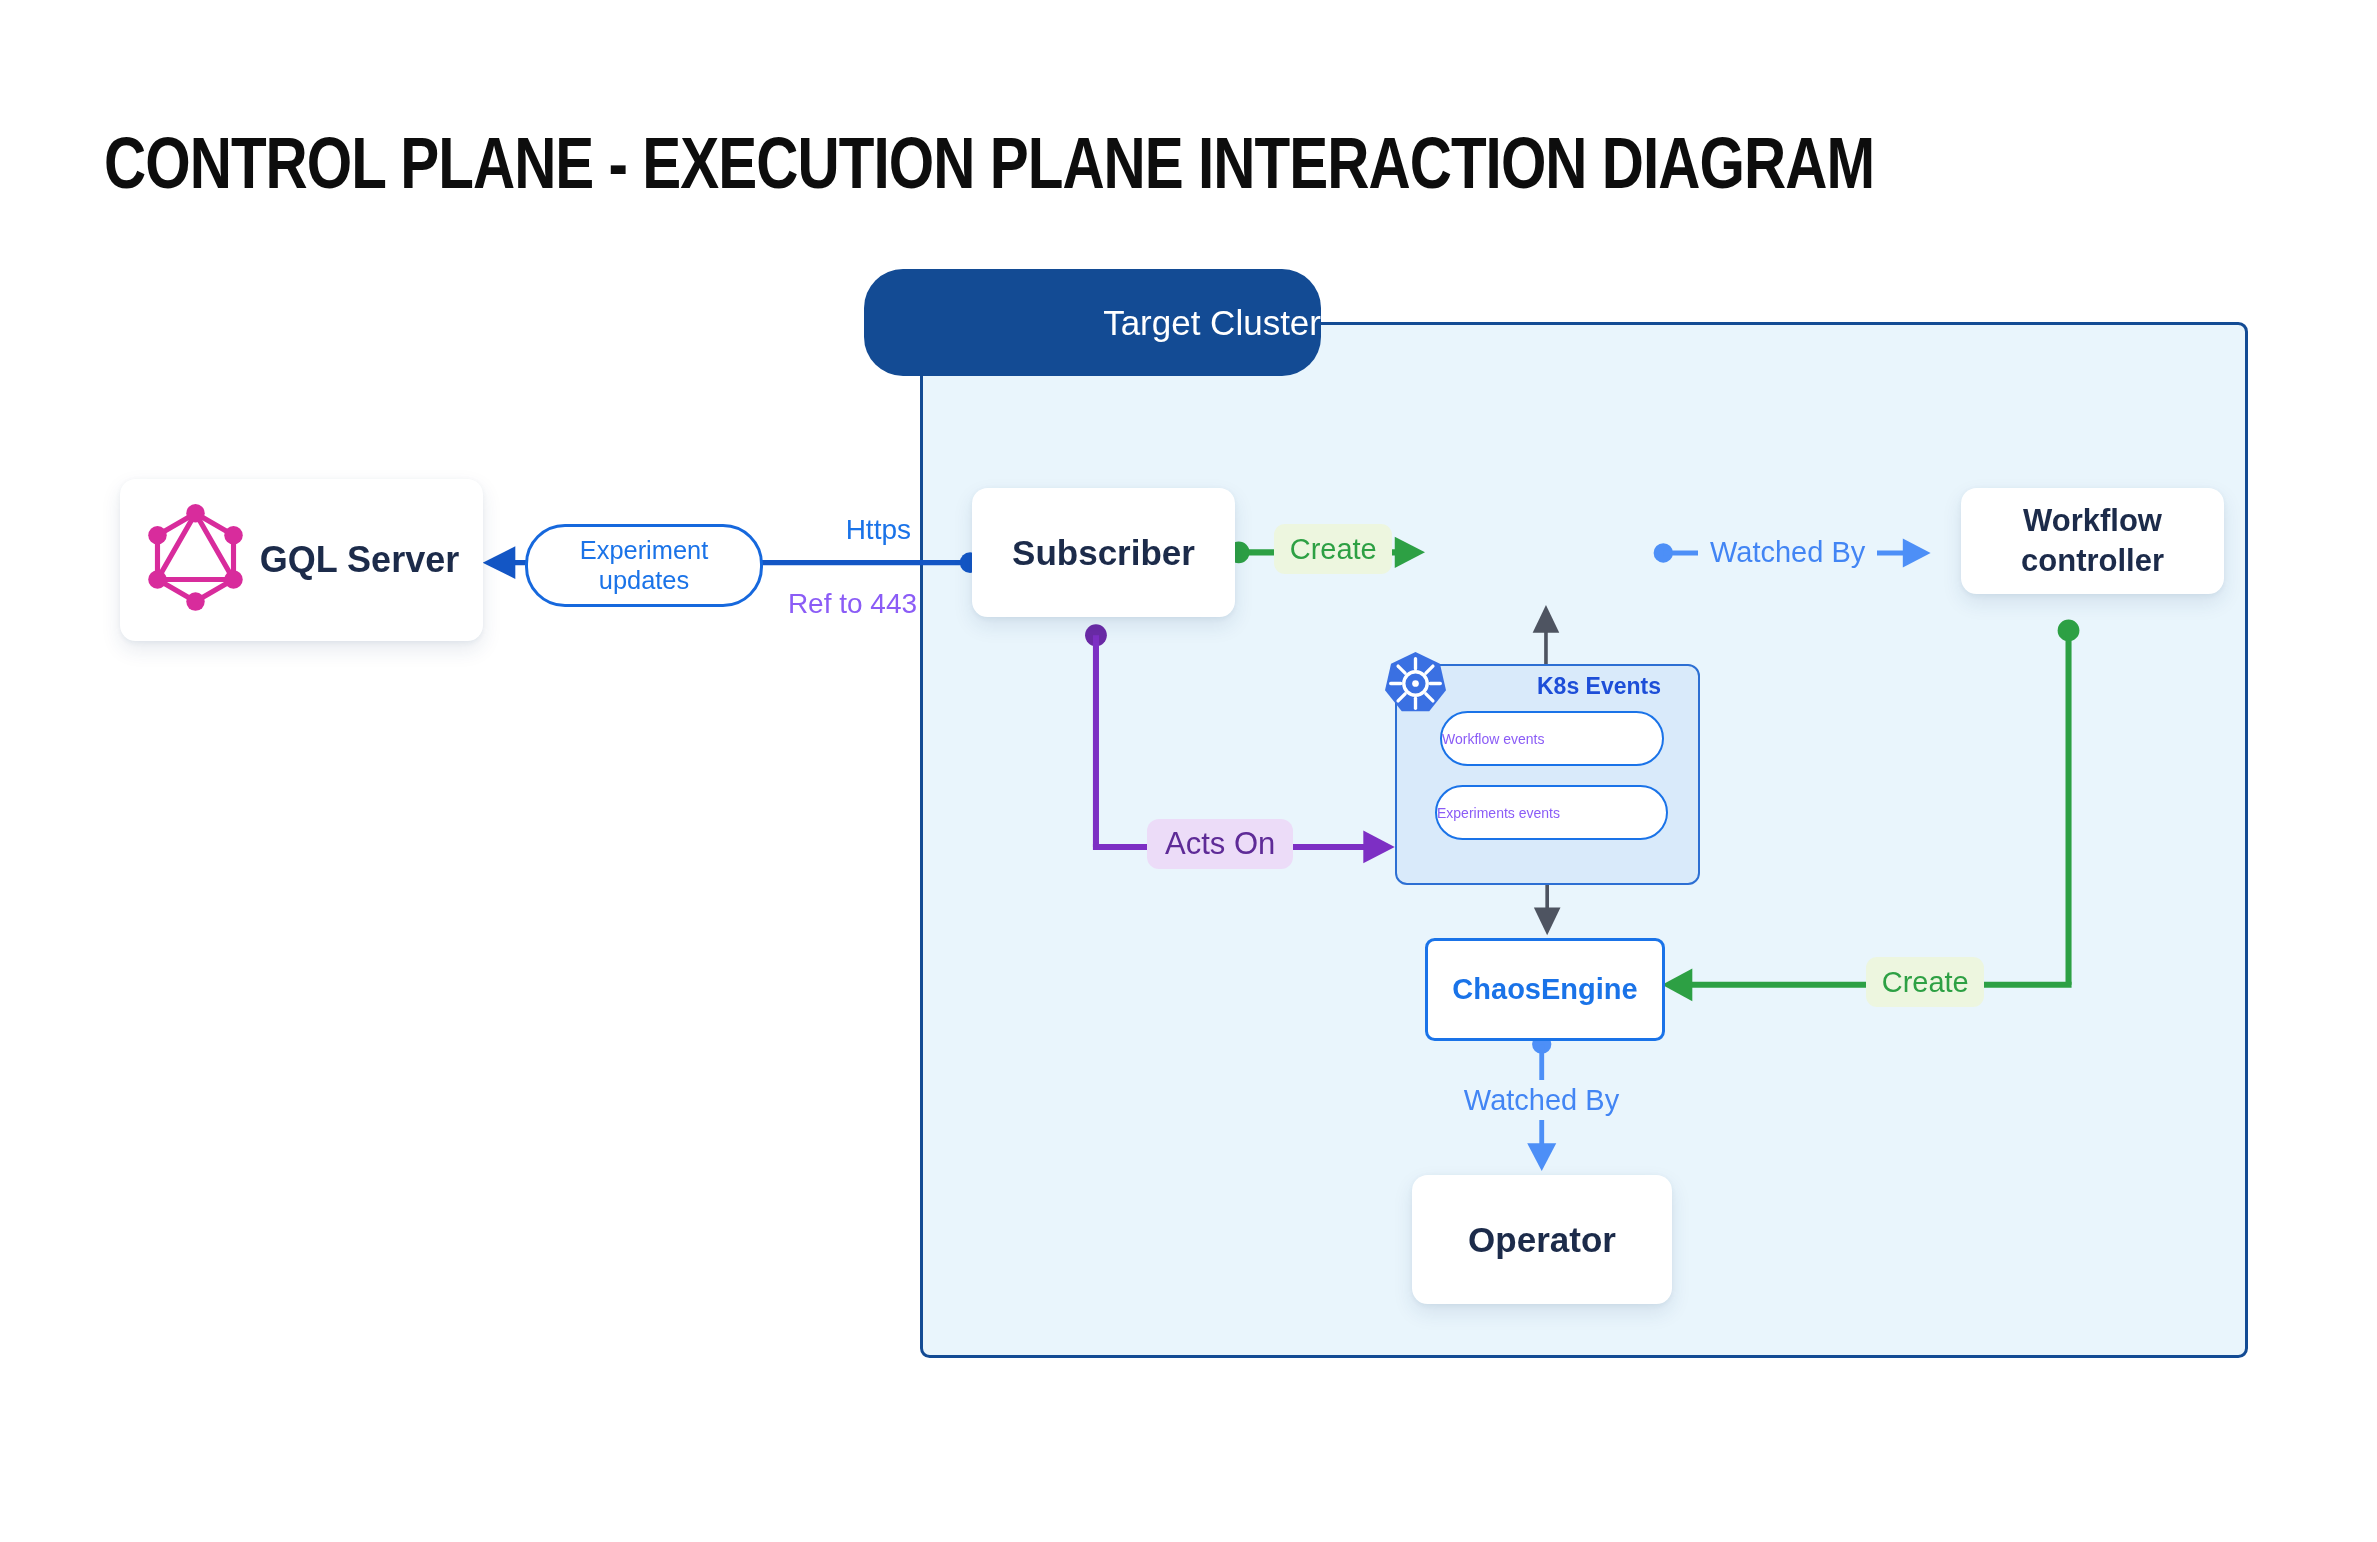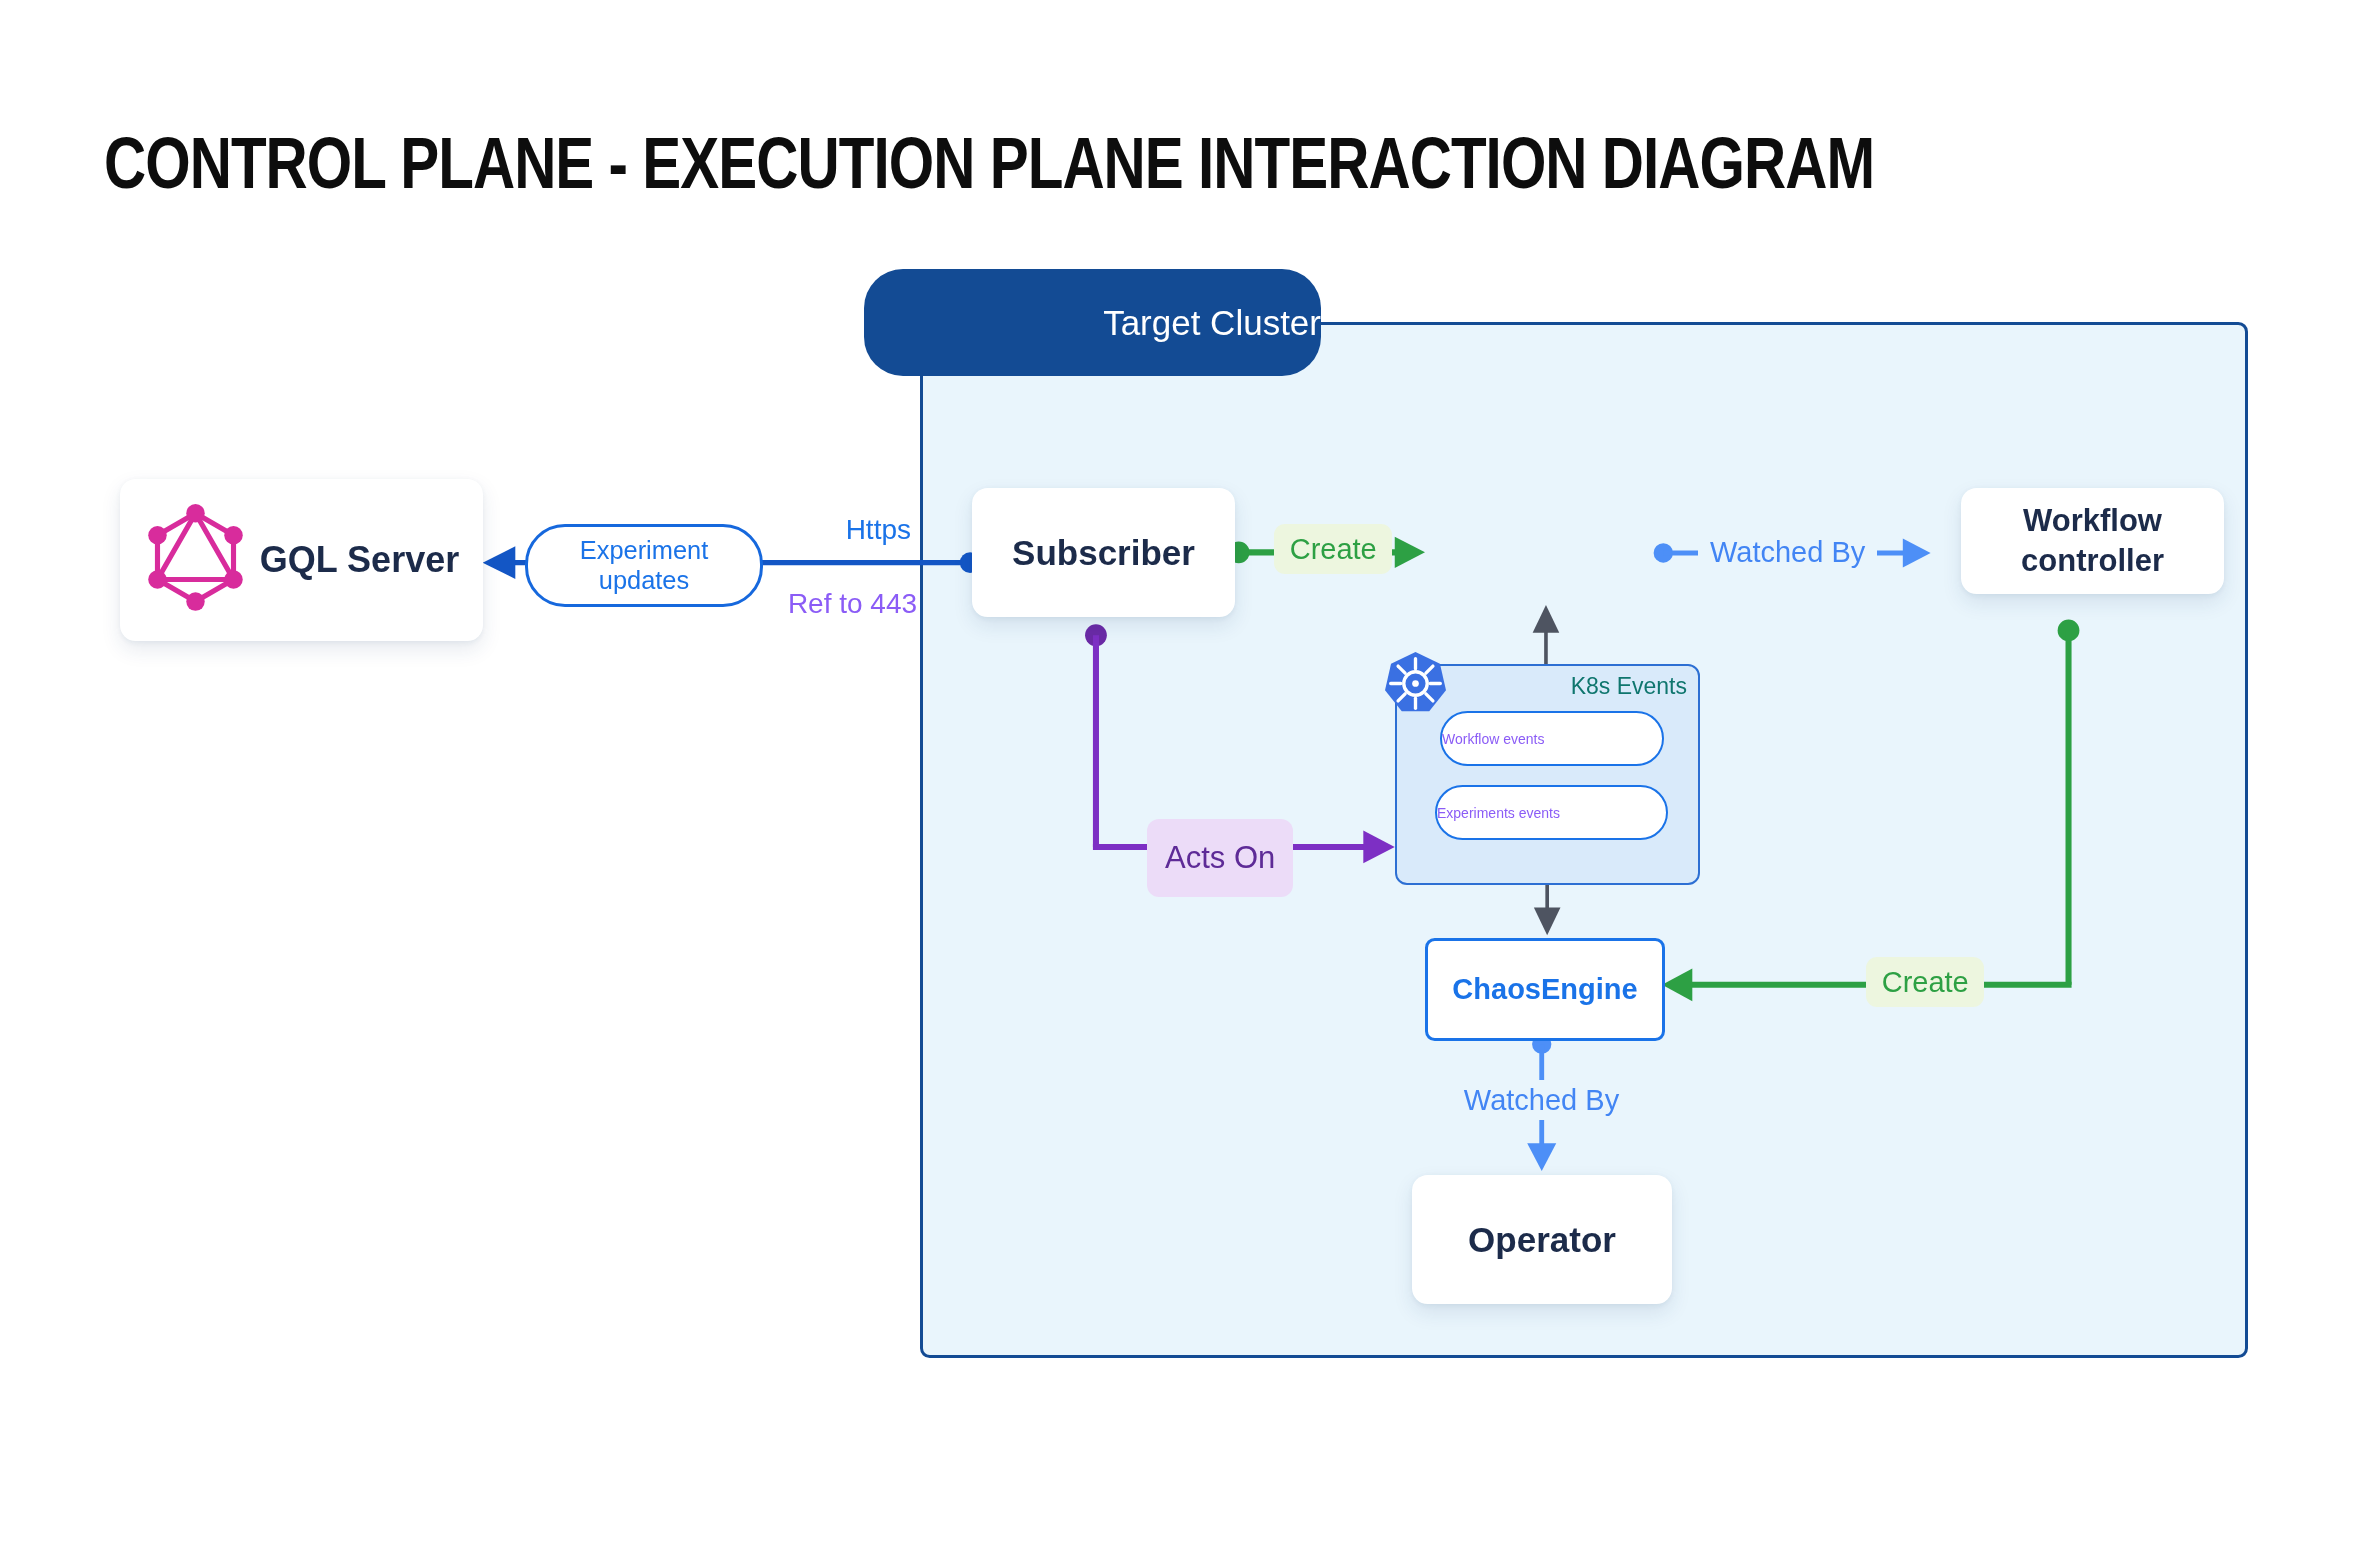--- a/index.html
+++ b/index.html
@@ -43,42 +43,42 @@
     color:#1a73e8;font-weight:700;
   }
   .bluebox.workflow{left:1425px;top:501px;width:234px;height:104px;font-size:30px;}
   .bluebox.chaos{left:1425px;top:938px;width:234px;height:97px;font-size:29px;justify-content:center;}
   
   .k8sbox{
     position:absolute;left:1395px;top:664px;width:301px;height:217px;
     background:#d9eafa;border:2.4px solid #2d6fd3;border-radius:12px;z-index:4;
   }
   .k8s-title{
-    position:absolute;left:1537px;top:673px;width:150px;text-align:right;
-    font-size:23px;font-weight:400;color:#0f766e;z-index:5;
+    position:absolute;left:1537px;top:673px;width:150px;
+    font-size:23px;font-weight:700;color:#1d4ed8;z-index:5;
   }
   .eventpill{
     position:absolute;background:#ffffff;border:2.4px solid #1a73e8;border-radius:28px;z-index:5;
     display:flex;align-items:center;justify-content:flex-start;color:#8b5cf6;font-size:14px;font-weight:500;
   }
   .eventpill.p1{left:1440px;top:711px;width:220px;height:51px;}
   .eventpill.p2{left:1435px;top:785px;width:229px;height:51px;}
   .k8s-logo{position:absolute;left:1382px;top:650px;width:67px;height:67px;z-index:6;}
   
   .edge-label{position:absolute;z-index:6;display:flex;align-items:center;justify-content:center;}
   .lbl-expupd{
     left:525px;top:524px;width:232px;height:77px;background:#ffffff;border:3px solid #1668dd;
     border-radius:40px;color:#1a73e8;font-size:25.4px;line-height:1.18;text-align:center;
   }
   .lbl-expupd .txt{width:169px;}
   .lbl-https{left:814px;top:514px;width:97px;justify-content:flex-end;color:#1a73e8;font-size:28px;}
   .lbl-ref{left:774px;top:588px;width:157px;color:#8b5cf6;font-size:28px;}
   .lbl-create1{left:1274px;top:524px;padding:8.5px 15.7px;background:#edf6df;border-radius:11px;color:#2da044;font-size:29px;}
   .lbl-watched1{left:1698px;top:532px;padding:3.6px 12px;background:#e9f5fc;color:#4285f4;font-size:29px;}
-  .lbl-actson{left:1147px;top:819px;padding:21px 18px;background:#ecdcf8;border-radius:12px;color:#5e2b97;font-size:31px;}
+  .lbl-actson{left:1147px;top:819px;padding:7px 18px;background:#ecdcf8;border-radius:12px;color:#5e2b97;font-size:31px;}
   .lbl-create2{left:1866px;top:957px;padding:8.5px 15.7px;background:#edf6df;border-radius:11px;color:#2da044;font-size:29px;}
   .lbl-watched2{left:1451px;top:1080px;width:181px;padding:3.6px 0;background:#e9f5fc;color:#4285f4;font-size:29px;}
 </style>
 </head>
 <body>
 
 <div id="stage">
 
   <div id="page-title">CONTROL PLANE - EXECUTION PLANE INTERACTION DIAGRAM</div>
 

